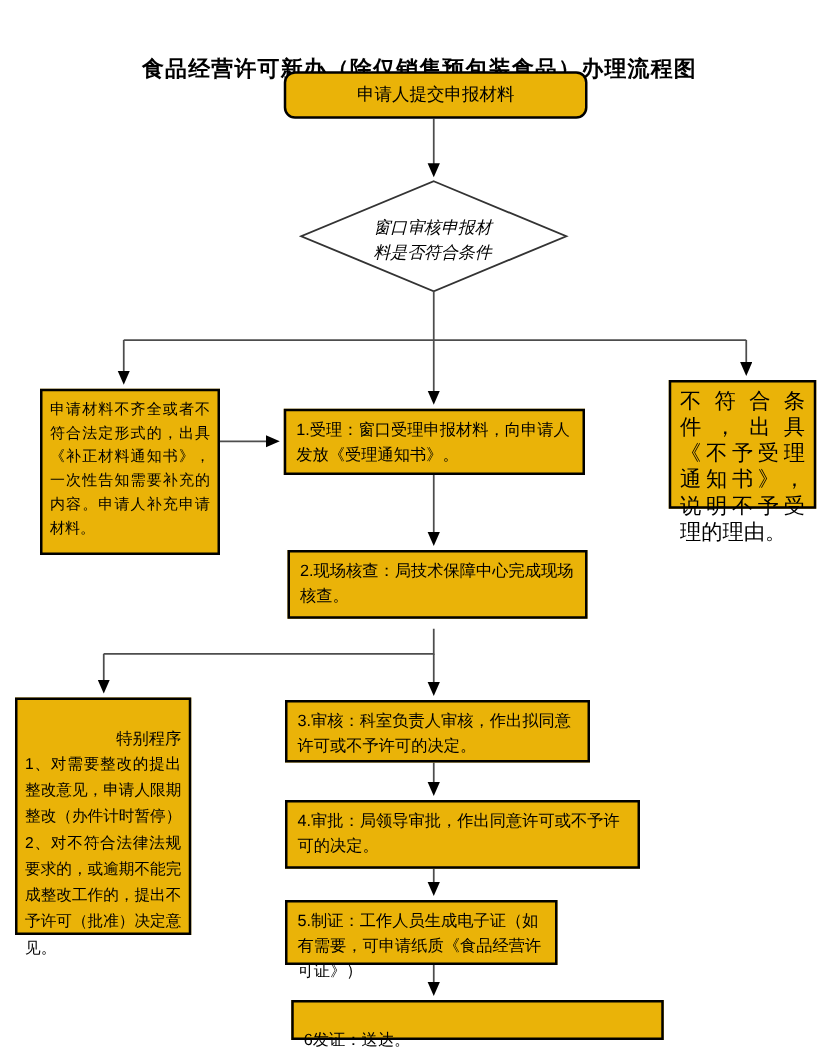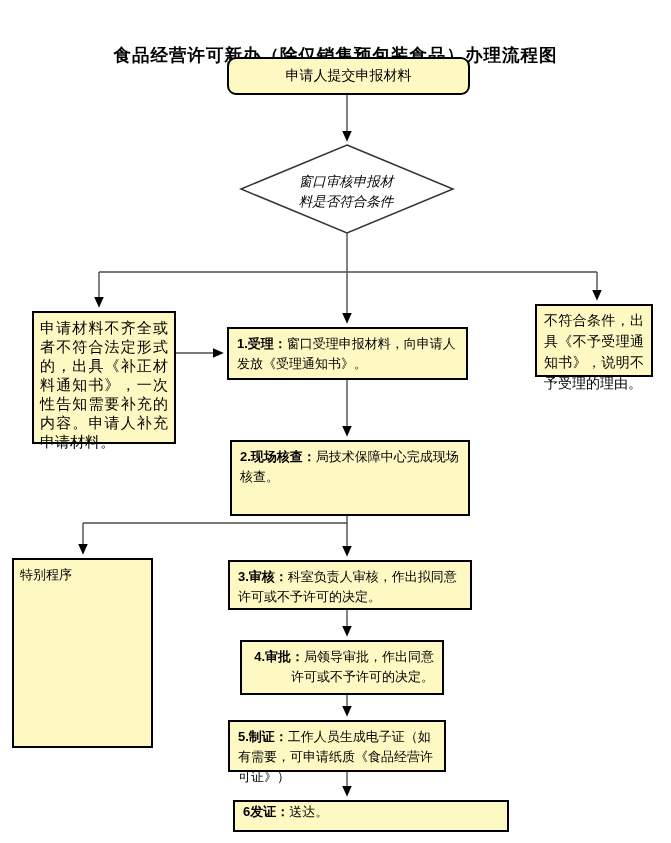--- a/index.html
+++ b/index.html
@@ -8,56 +8,56 @@
     font-family:"Liberation Sans","DejaVu Sans",sans-serif;color:#000;
     overflow:hidden;
   }
   .title{
     position:absolute;left:0;top:12px;width:671px;text-align:center;
     font-family:"Liberation Serif","DejaVu Serif",serif;
     font-weight:bold;font-size:17.5px;letter-spacing:1px;margin-top:31px;
   }
   svg.connectors{position:absolute;left:0;top:0;z-index:1;}
   .node{
-    position:absolute;box-sizing:border-box;background:#fef9c3;
+    position:absolute;box-sizing:border-box;background:#eab308;
     border:2px solid #000;z-index:2;font-size:13px;line-height:1.55;
   }
   .start{
     left:227px;top:57px;width:243px;height:38px;border-radius:9px;
     display:flex;align-items:center;justify-content:center;
     font-size:14px;
   }
   .decision-text{
     position:absolute;left:296px;top:172px;width:100px;z-index:2;
     text-align:center;font-size:13.5px;line-height:1.45;font-style:italic;
   }
   .branch-left{
     left:32px;top:311px;width:144px;height:133px;
-    padding:5px 6px;font-size:15px;line-height:19px;
+    padding:5px 6px;font-size:12px;line-height:19px;
     text-align:justify;
   }
   .branch-right{
-    left:535px;top:304px;width:118px;height:73px;
-    padding:4px 7px;font-size:14px;line-height:21px;
+    left:535px;top:304px;width:118px;height:103px;
+    padding:4px 7px;font-size:17px;line-height:21px;
     text-align:justify;
   }
   .special{
     left:12px;top:558px;width:141px;height:190px;
     padding:4px 6px;font-size:12.5px;line-height:21px;
     text-align:justify;
   }
-  .special .sp-title{text-align:left;font-size:13px;}
+  .special .sp-title{text-align:right;font-size:13px;margin-top:16px;}
   .step{padding:5px 8px;}
-  .step .step-label{font-weight:bold;}
+  .step .step-label{font-weight:normal;}
   .step1{left:227px;top:327px;width:241px;height:53px;}
-  .step2{left:230px;top:440px;width:240px;height:76px;}
+  .step2{left:230px;top:440px;width:240px;height:55px;}
   .step3{left:228px;top:560px;width:244px;height:50px;}
-  .step4{left:240px;top:640px;width:204px;height:55px;text-align:right;}
+  .step4{left:228px;top:640px;width:284px;height:55px;}
   .step5{left:228px;top:720px;width:218px;height:52px;}
-  .step6{left:233px;top:800px;width:276px;height:32px;padding-top:0;}
+  .step6{left:233px;top:800px;width:298px;height:32px;padding-top:20px;}
 </style>
 </head>
 <body>
 
 <svg class="connectors" width="671" height="843" viewBox="0 0 671 843">
   <defs>
     <marker id="arrow" markerWidth="9" markerHeight="9" refX="6" refY="3.5" orient="auto">
       <path d="M0,0 L8,3.5 L0,7 Z" fill="#000"></path>
     </marker>
   </defs>
@@ -92,20 +92,21 @@
 </div>
 
 <div class="decision-text">窗口审核申报材料是否符合条件</div>
 
 <div class="node branch-left">申请材料不齐全或者不符合法定形式的，出具《补正材料通知书》，一次性告知需要补充的内容。申请人补充申请材料。</div>
 
 <div class="node branch-right">不符合条件，出具《不予受理通知书》，说明不予受理的理由。</div>
 
 <div class="node special">
   <div class="sp-title">特别程序</div>
+  <div>1、对需要整改的提出整改意见，申请人限期整改（办件计时暂停）2、对不符合法律法规要求的，或逾期不能完成整改工作的，提出不予许可（批准）决定意见。</div>
 </div>
 
 <div class="node step step1">
   <span class="step-label">1.受理：</span><span>窗口受理申报材料，向申请人发放《受理通知书》。</span>
 </div>
 
 <div class="node step step2">
   <span class="step-label">2.现场核查：</span><span>局技术保障中心完成现场核查。</span>
 </div>
 

